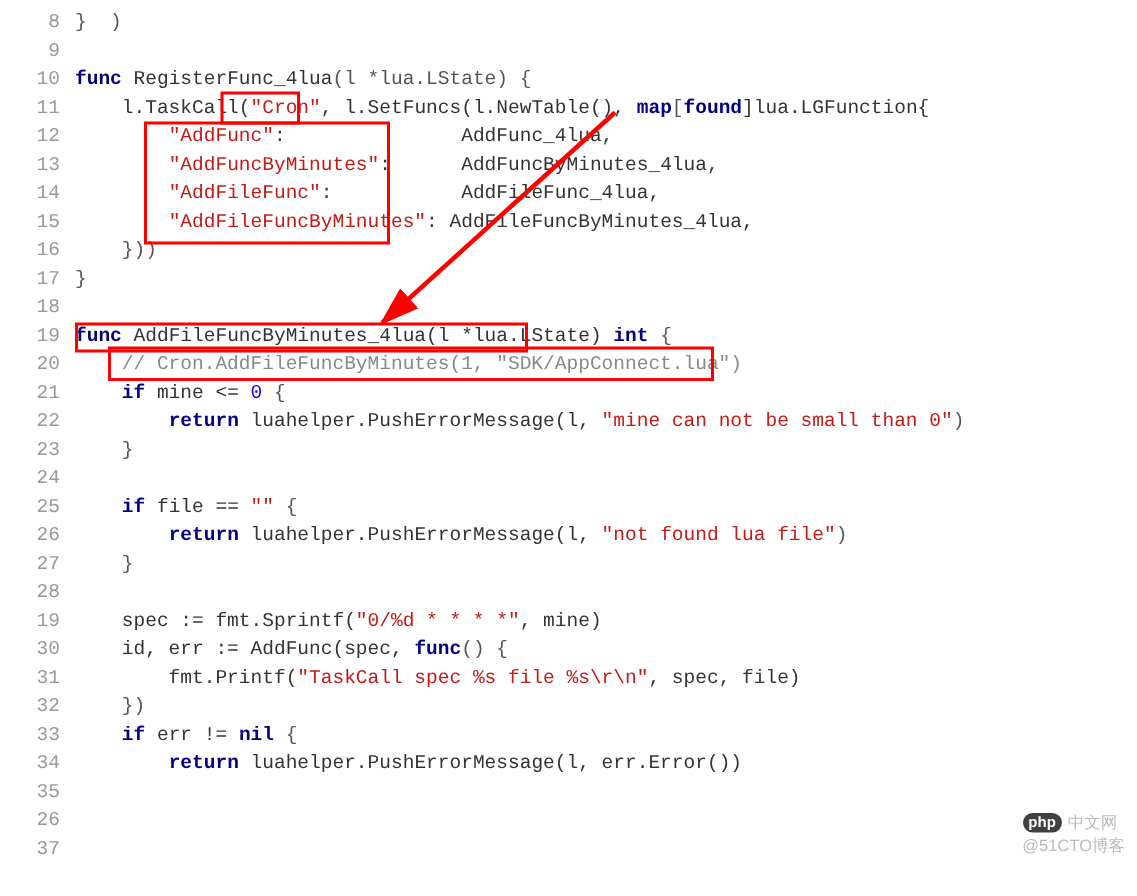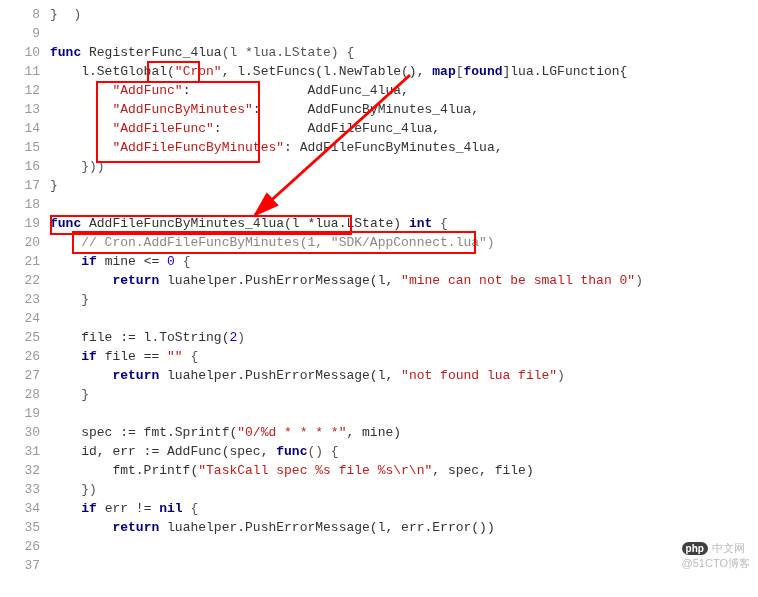--- a/index.html
+++ b/index.html
@@ -128,35 +128,34 @@
         <marker id="ah" markerWidth="10" markerHeight="10" refX="8" refY="3" orient="auto">
           <path d="M0,0 L0,6 L9,3 z" fill="#ff0000"></path>
         </marker>
       </defs>
       <line x1="170" y1="10" x2="15" y2="150" stroke="#ff0000" stroke-width="3" marker-end="url(#ah)"></line>
     </svg>
 
   <div class="code-line"><span class="punct">}  )</span></div>
       <div class="code-line"></div>
       <div class="code-line"><span class="kw">func </span><span class="func">RegisterFunc_4lua</span><span class="punct">(l *lua.LState) {</span></div>
-      <div class="code-line"><span class="ident">    l.SetGlobal(</span><span class="str">"Cron"</span><span class="ident">, l.SetFuncs(l.NewTable(), </span><span class="kw">map</span><span class="punct">[</span><span class="kw">found</span><span class="ident">]lua.LGFunction{</span></div>
+      <div class="code-line"><span class="ident">    l.TaskCall(</span><span class="str">"Cron"</span><span class="ident">, l.SetFuncs(l.NewTable(), </span><span class="kw">map</span><span class="punct">[</span><span class="kw">found</span><span class="ident">]lua.LGFunction{</span></div>
       <div class="code-line"><span>        </span><span class="str">"AddFunc"</span><span class="ident">:               AddFunc_4lua,</span></div>
       <div class="code-line"><span>        </span><span class="str">"AddFuncByMinutes"</span><span class="ident">:      AddFuncByMinutes_4lua,</span></div>
       <div class="code-line"><span>        </span><span class="str">"AddFileFunc"</span><span class="ident">:           AddFileFunc_4lua,</span></div>
       <div class="code-line"><span>        </span><span class="str">"AddFileFuncByMinutes"</span><span class="ident">: AddFileFuncByMinutes_4lua,</span></div>
       <div class="code-line"><span class="punct">    }))</span></div>
       <div class="code-line"><span class="punct">}</span></div>
       <div class="code-line"></div>
       <div class="code-line"><span class="kw">func </span><span class="func">AddFileFuncByMinutes_4lua</span><span class="ident">(l *lua.LState) </span><span class="kw">int</span><span class="punct"> {</span></div>
       <div class="code-line"><span class="comment">    // Cron.AddFileFuncByMinutes(1, "SDK/AppConnect.lua")</span></div>
       <div class="code-line"><span>    </span><span class="kw">if</span><span class="ident"> mine &lt;= </span><span class="num">0</span><span class="punct"> {</span></div>
       <div class="code-line"><span>        </span><span class="kw">return</span><span class="ident"> luahelper.PushErrorMessage(l, </span><span class="str">"mine can not be small than 0"</span><span class="punct">)</span></div>
       <div class="code-line"><span class="punct">    }</span></div>
       <div class="code-line"></div>
-      <div class="code-line"><span class="ident">    file := l.ToString(</span><span class="num">2</span><span class="punct">)</span></div>
       <div class="code-line"><span>    </span><span class="kw">if</span><span class="ident"> file == </span><span class="str">""</span><span class="punct"> {</span></div>
       <div class="code-line"><span>        </span><span class="kw">return</span><span class="ident"> luahelper.PushErrorMessage(l, </span><span class="str">"not found lua file"</span><span class="punct">)</span></div>
       <div class="code-line"><span class="punct">    }</span></div>
       <div class="code-line"></div>
       <div class="code-line"><span class="ident">    spec := fmt.Sprintf(</span><span class="str">"0/%d * * * *"</span><span class="ident">, mine)</span></div>
       <div class="code-line"><span class="ident">    id, err := AddFunc(spec, </span><span class="kw">func</span><span class="punct">() {</span></div>
       <div class="code-line"><span class="ident">        fmt.Printf(</span><span class="str">"TaskCall spec %s file %s\r\n"</span><span class="ident">, spec, file)</span></div>
       <div class="code-line"><span class="punct">    })</span></div>
       <div class="code-line"><span>    </span><span class="kw">if</span><span class="ident"> err != </span><span class="kw">nil</span><span class="punct"> {</span></div>
       <div class="code-line"><span>        </span><span class="kw">return</span><span class="ident"> luahelper.PushErrorMessage(l, err.Error())</span></div>

